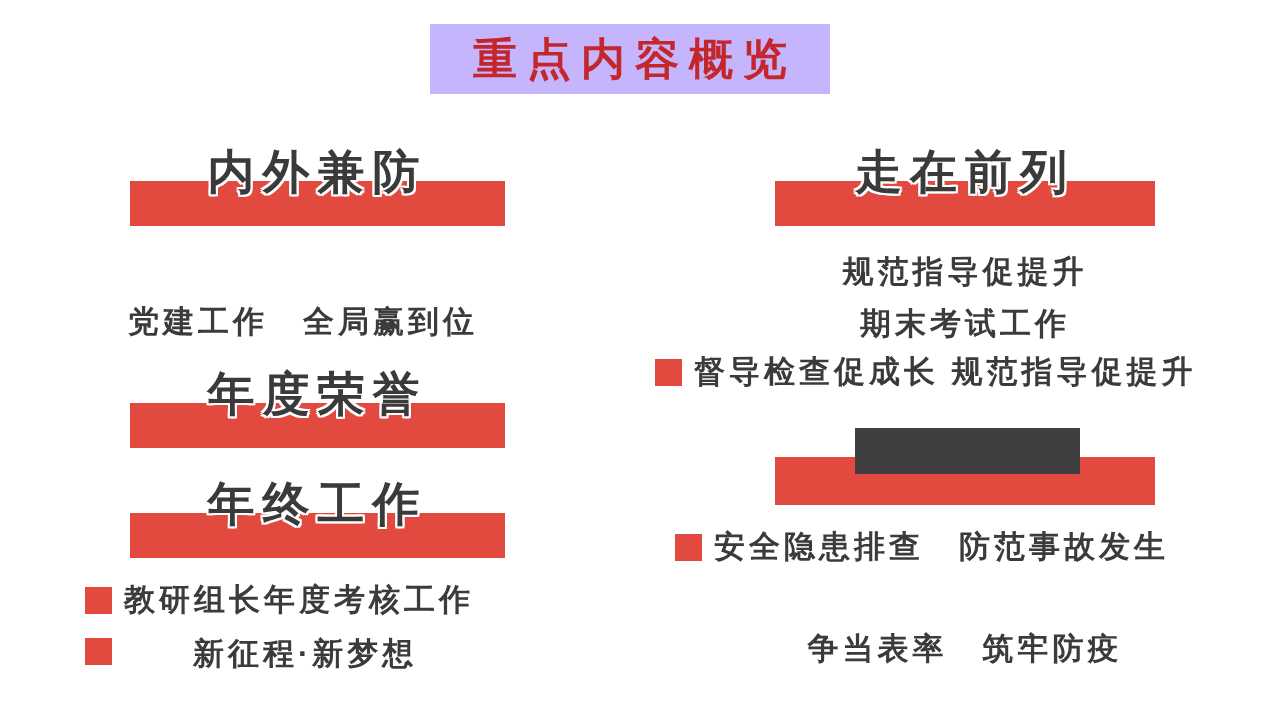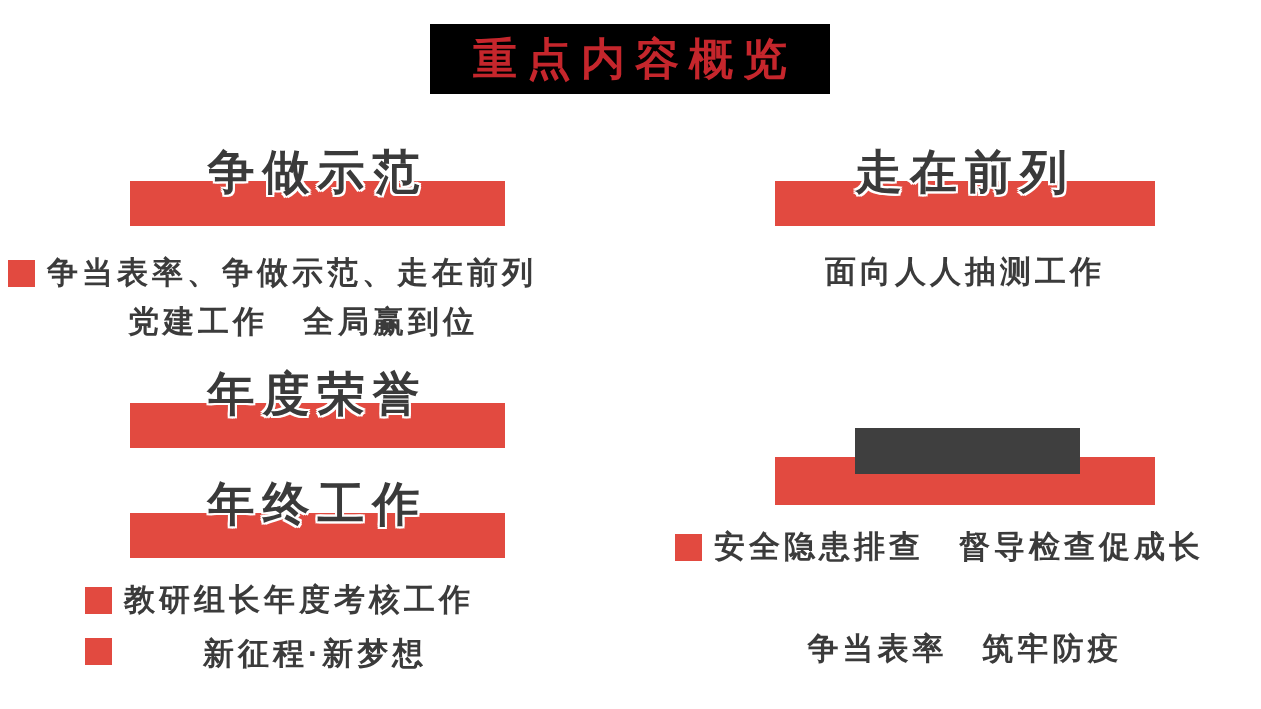--- a/index.html
+++ b/index.html
@@ -2,21 +2,21 @@
 <html lang="zh"><head>
 <meta charset="utf-8">
 <style>
   * { margin:0; padding:0; box-sizing:border-box; }
   html, body { background:#ffffff; }
   body { font-family:"Liberation Sans","DejaVu Sans",sans-serif; }
 
   .slide { position:relative; width:1261px; height:709px; background:#ffffff; overflow:hidden; }
 
   .title-banner { position:absolute; left:430px; top:24px; width:400px; height:70px;
-    background:#000000; display:flex; align-items:center; justify-content:center; }
+    background:#c4b5fd; display:flex; align-items:center; justify-content:center; }
   .title-text { color:#c5262c; font-size:44px; font-weight:bold; letter-spacing:10px;
     padding-left:10px; white-space:nowrap; }
 
   .sec-header { position:absolute; height:84px; }
   .sec-bar { position:absolute; left:0; top:35px; width:100%; height:45px; background:#e24a40; }
   .sec-heading { position:relative; z-index:1; text-align:center; color:#3a3a3a;
     font-size:47px; font-weight:bold; letter-spacing:8px; line-height:52px; white-space:nowrap;
     text-shadow:-2px -2px 0 #fff, 2px -2px 0 #fff, -2px 2px 0 #fff, 2px 2px 0 #fff,
                  0 -2px 0 #fff, 0 2px 0 #fff, -2px 0 0 #fff, 2px 0 0 #fff; }
 
@@ -31,62 +31,63 @@
 <body>
 
 <div class="slide">
 
   <div class="title-banner">
     <span class="title-text">重点内容概览</span>
   </div>
 
   <div class="sec-header" style="left:130px; top:146px; width:375px;">
     <div class="sec-bar"></div>
-    <div class="sec-heading">争做示范</div>
+    <div class="sec-heading">内外兼防</div>
   </div>
 
-  <div class="row" style="left:8px; top:252px;">
-    <span class="bullet"></span>
-    <span class="body-text">争当表率、争做示范、走在前列</span>
-  </div>
 
   <div class="body-text abs" style="left:128px; top:301px;">党建工作　全局赢到位</div>
 
   <div class="sec-header" style="left:130px; top:478px; width:375px;">
     <div class="sec-bar"></div>
     <div class="sec-heading">年终工作</div>
   </div>
 
   <div class="sec-header" style="left:130px; top:368px; width:375px;">
     <div class="sec-bar"></div>
     <div class="sec-heading">年度荣誉</div>
   </div>
 
   <div class="row" style="left:85px; top:579px;">
     <span class="bullet"></span>
     <span class="body-text">教研组长年度考核工作</span>
   </div>
 
   <div class="bullet abs" style="left:85px; top:638px;"></div>
-  <div class="body-text abs" style="left:203px; top:633px;">新征程·新梦想</div>
+  <div class="body-text abs" style="left:193px; top:633px;">新征程·新梦想</div>
 
   <div class="sec-header" style="left:775px; top:146px; width:380px;">
     <div class="sec-bar"></div>
     <div class="sec-heading">走在前列</div>
   </div>
 
-  <div class="body-text abs centered" style="left:775px; top:251px; width:380px;">面向人人抽测工作</div>
+  <div class="body-text abs centered" style="left:775px; top:251px; width:380px;">规范指导促提升</div>
+  <div class="body-text abs centered" style="left:775px; top:303px; width:380px;">期末考试工作</div>
 
+  <div class="row" style="left:655px; top:351px;">
+    <span class="bullet"></span>
+    <span class="body-text">督导检查促成长 规范指导促提升</span>
+  </div>
 
   <div class="sec-header" style="left:775px; top:425px; width:380px;">
     <div class="dark-box" style="left:80px; top:3px; width:225px; height:46px;"></div>
     <div class="sec-bar" style="top:32px; height:48px;"></div>
   </div>
 
   <div class="row" style="left:675px; top:526px;">
     <span class="bullet"></span>
-    <span class="body-text">安全隐患排查　督导检查促成长</span>
+    <span class="body-text">安全隐患排查　防范事故发生</span>
   </div>
 
 
   <div class="body-text abs centered" style="left:775px; top:628px; width:380px;">争当表率　筑牢防疫</div>
 
 </div>
 
 </body></html>

